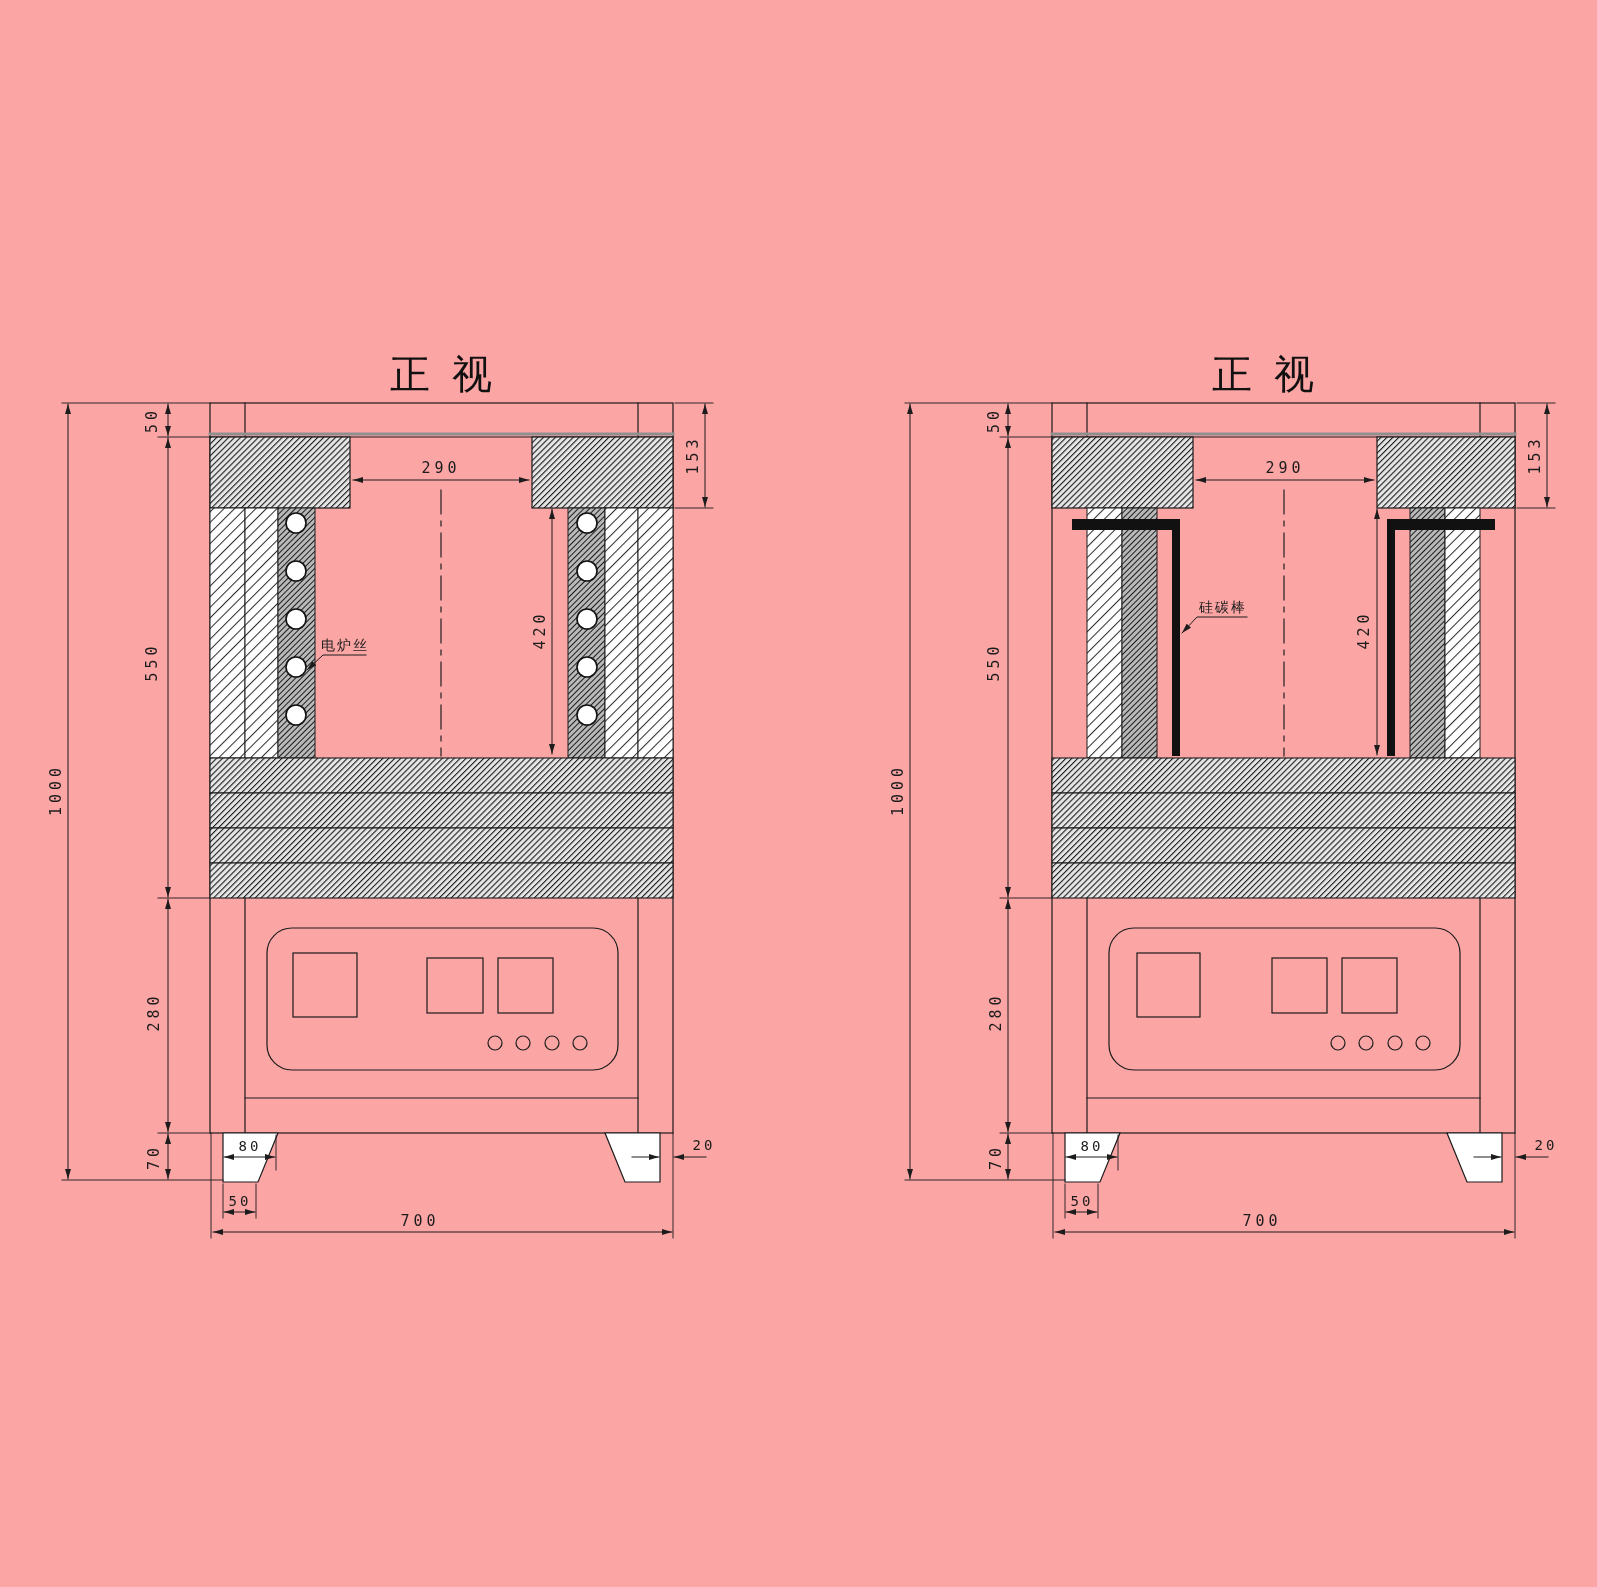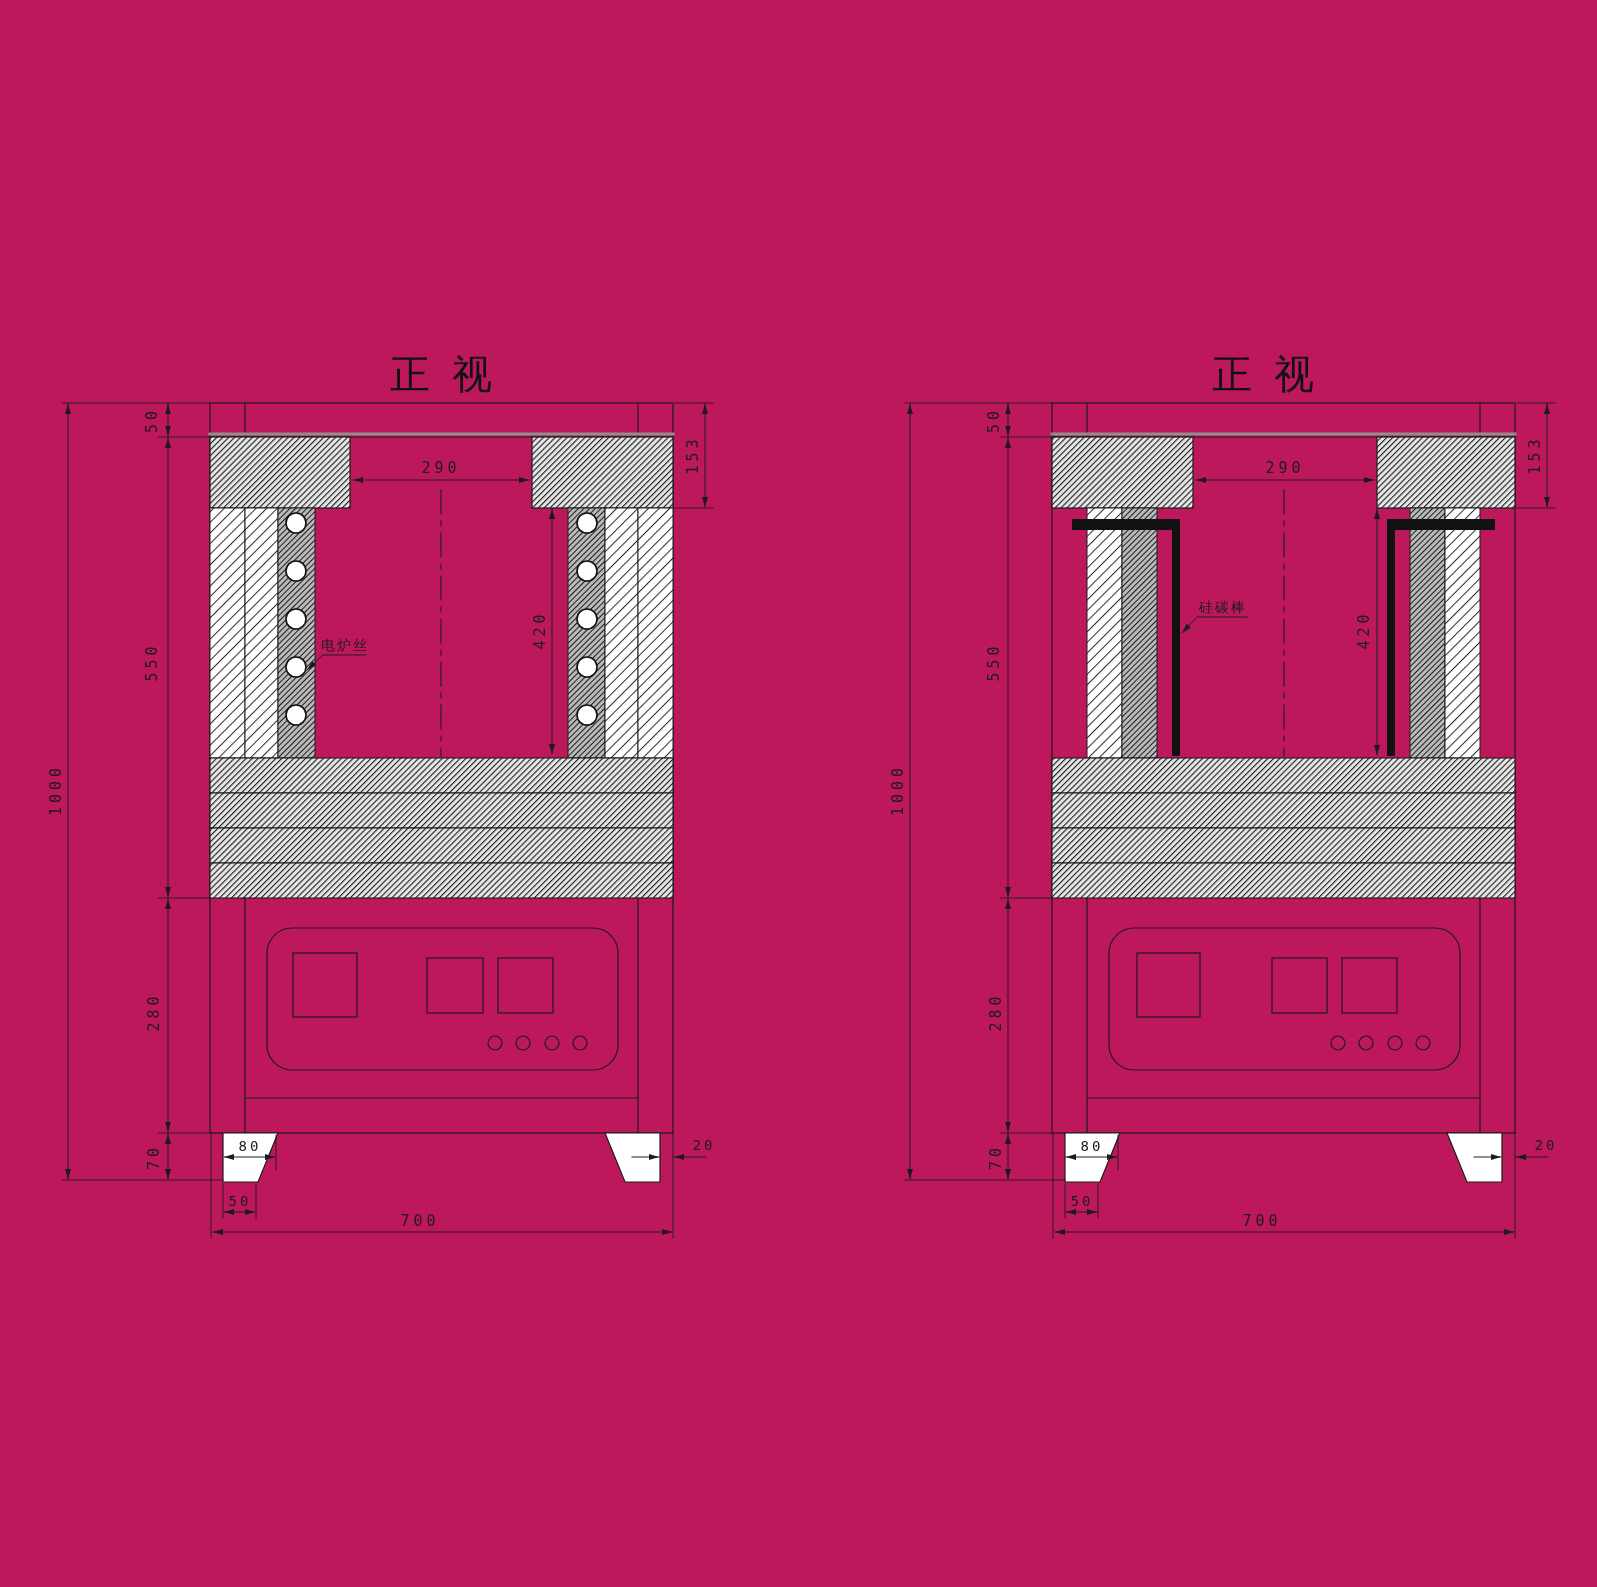--- a/index.html
+++ b/index.html
@@ -1,16 +1,16 @@
 <!DOCTYPE html>
 <html><head>
 <meta charset="utf-8">
 <style>
   html,body{margin:0;padding:0;background:#fff;}
-  .canvas{position:relative;width:1597px;height:1587px;background:#be185d;overflow:hidden;
+  .canvas{position:relative;width:1597px;height:1587px;background:#fca5a5;overflow:hidden;
           font-family:"DejaVu Sans", sans-serif;}
   svg{position:absolute;left:0;top:0;}
   svg text{fill:#1c1c1c;}
   .dimtxt{font-family:"DejaVu Sans Mono", monospace;font-size:15px;letter-spacing:4px;}
   .dimtxt-s{font-family:"DejaVu Sans Mono", monospace;font-size:14px;letter-spacing:3px;}
   .anntxt{font-family:"DejaVu Sans", sans-serif;font-size:14px;letter-spacing:2px;}
   .titletxt{font-family:"DejaVu Sans", sans-serif;font-size:40px;letter-spacing:22px;fill:#111;}
 </style>
 </head>
 <body>

